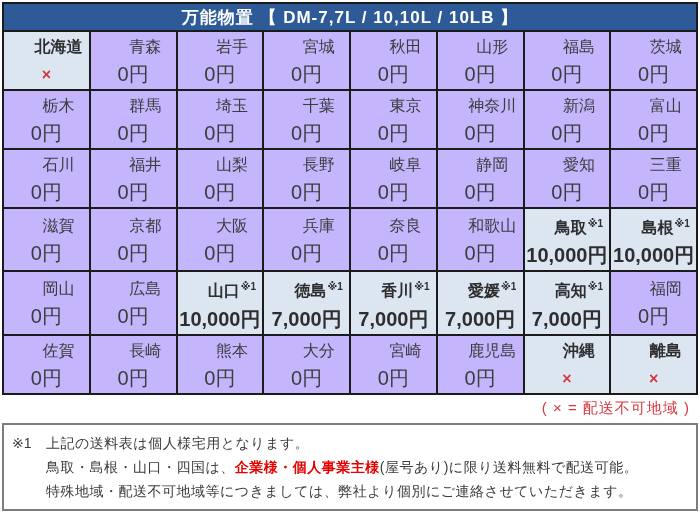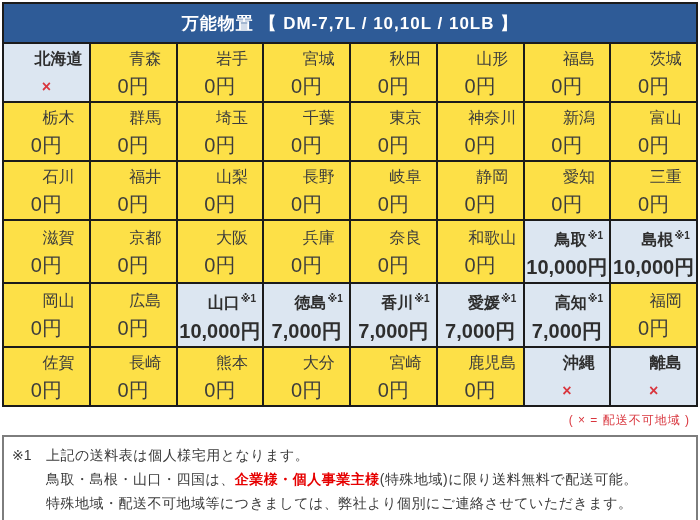--- a/index.html
+++ b/index.html
@@ -13,39 +13,39 @@
   }
   *{box-sizing:border-box;margin:0;padding:0;}
   html,body{width:700px;height:520px;background:#ffffff;
     font-family:"Liberation Sans","DejaVu Sans",sans-serif;color:var(--text);}
   .sheet{width:700px;height:520px;padding:2px 2px 0 2px;}
 
   table.fee-table{width:696px;border-collapse:collapse;table-layout:fixed;}
   table.fee-table th,table.fee-table td{border:2px solid var(--grid-border);}
   th.title-bar{
     background:var(--title-bg);color:var(--title-text);
-    height:40px;font-size:17px;font-weight:bold;letter-spacing:1px;
+    height:28px;font-size:17px;font-weight:bold;letter-spacing:1px;
     text-align:center;vertical-align:middle;
   }
   td.pref-cell{
     height:59px;text-align:center;vertical-align:middle;padding:1px 0;
-    background:#fde047;
+    background:#c4b5fd;
   }
   td.pref-cell.hl{background:var(--highlight-bg);}
   .pref-name{font-size:16px;line-height:28px;color:var(--text);white-space:nowrap;margin-left:24px;}
   .pref-value{font-size:20px;line-height:27px;color:var(--text);white-space:nowrap;}
   td.hl .pref-name,td.hl .pref-value{font-weight:bold;color:#2e2e2e;}
   .pref-name sup{font-size:10px;font-weight:bold;vertical-align:super;margin-left:1px;}
   .x-mark{color:var(--alert-red) !important;font-weight:bold;font-size:16px;}
 
   .legend-row{
     width:696px;height:28px;display:flex;align-items:center;justify-content:flex-end;
     padding-right:8px;
   }
-  .legend-text{color:var(--alert-red);font-size:12px;letter-spacing:1px;}
+  .legend-text{color:var(--alert-red);font-size:15px;letter-spacing:1px;}
 
   .notes-box{
     width:696px;border:2px solid #7d7d7d;padding:6px 8px 6px 8px;
     font-size:14px;line-height:24px;color:#3a3a3a;
   }
   .note-line{display:flex;}
   .note-marker{width:34px;flex:0 0 34px;}
   .note-text{flex:1;letter-spacing:0.5px;}
   .note-red{color:var(--note-red);font-weight:bold;text-align:center;}
 </style>
@@ -272,21 +272,21 @@
     <span class="legend-text">( × = 配送不可地域 )</span>
   </div>
 
   <div class="notes-box">
       <div class="note-line">
         <span class="note-marker">※1</span>
         <span class="note-text"><span>上記の送料表は個人様宅用となります。</span></span>
       </div>
       <div class="note-line">
         <span class="note-marker"></span>
-        <span class="note-text"><span>鳥取・島根・山口・四国は、</span><span class="note-red">企業様・個人事業主様</span><span>(特殊地域)に限り送料無料で配送可能。</span></span>
+        <span class="note-text"><span>鳥取・島根・山口・四国は、</span><span class="note-red">企業様・個人事業主様</span><span>(屋号あり)に限り送料無料で配送可能。</span></span>
       </div>
       <div class="note-line">
         <span class="note-marker"></span>
         <span class="note-text"><span>特殊地域・配送不可地域等につきましては、弊社より個別にご連絡させていただきます。</span></span>
       </div>
     </div>
 
 </div>
 
 </body></html>

